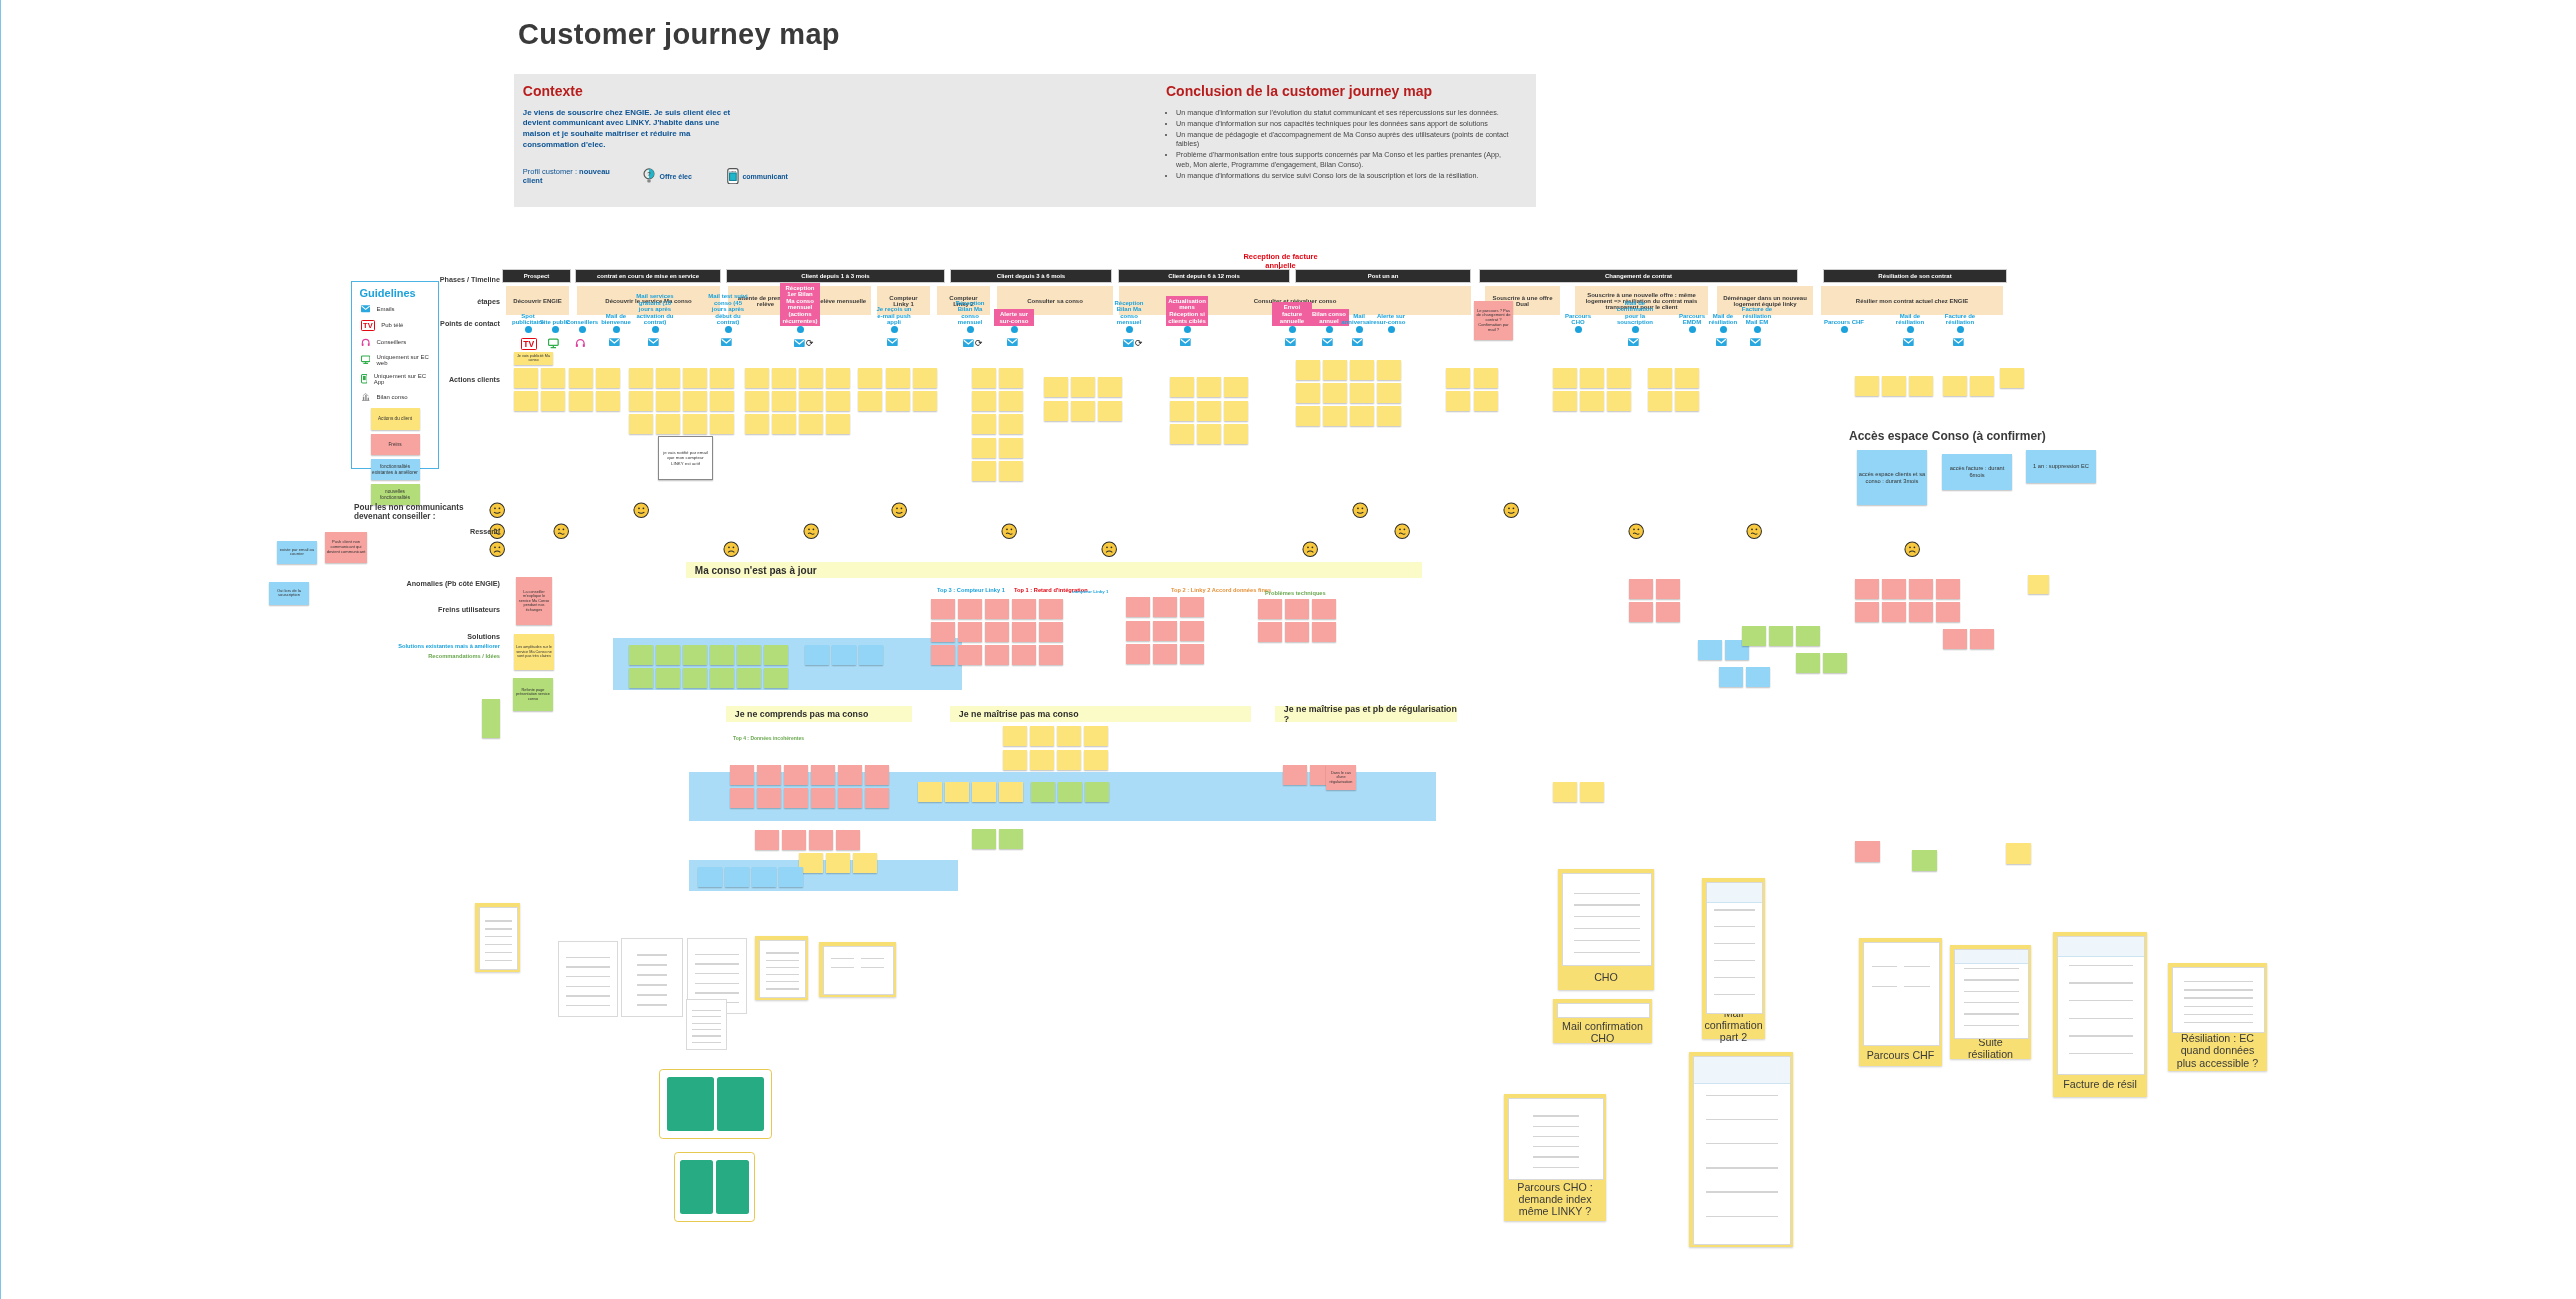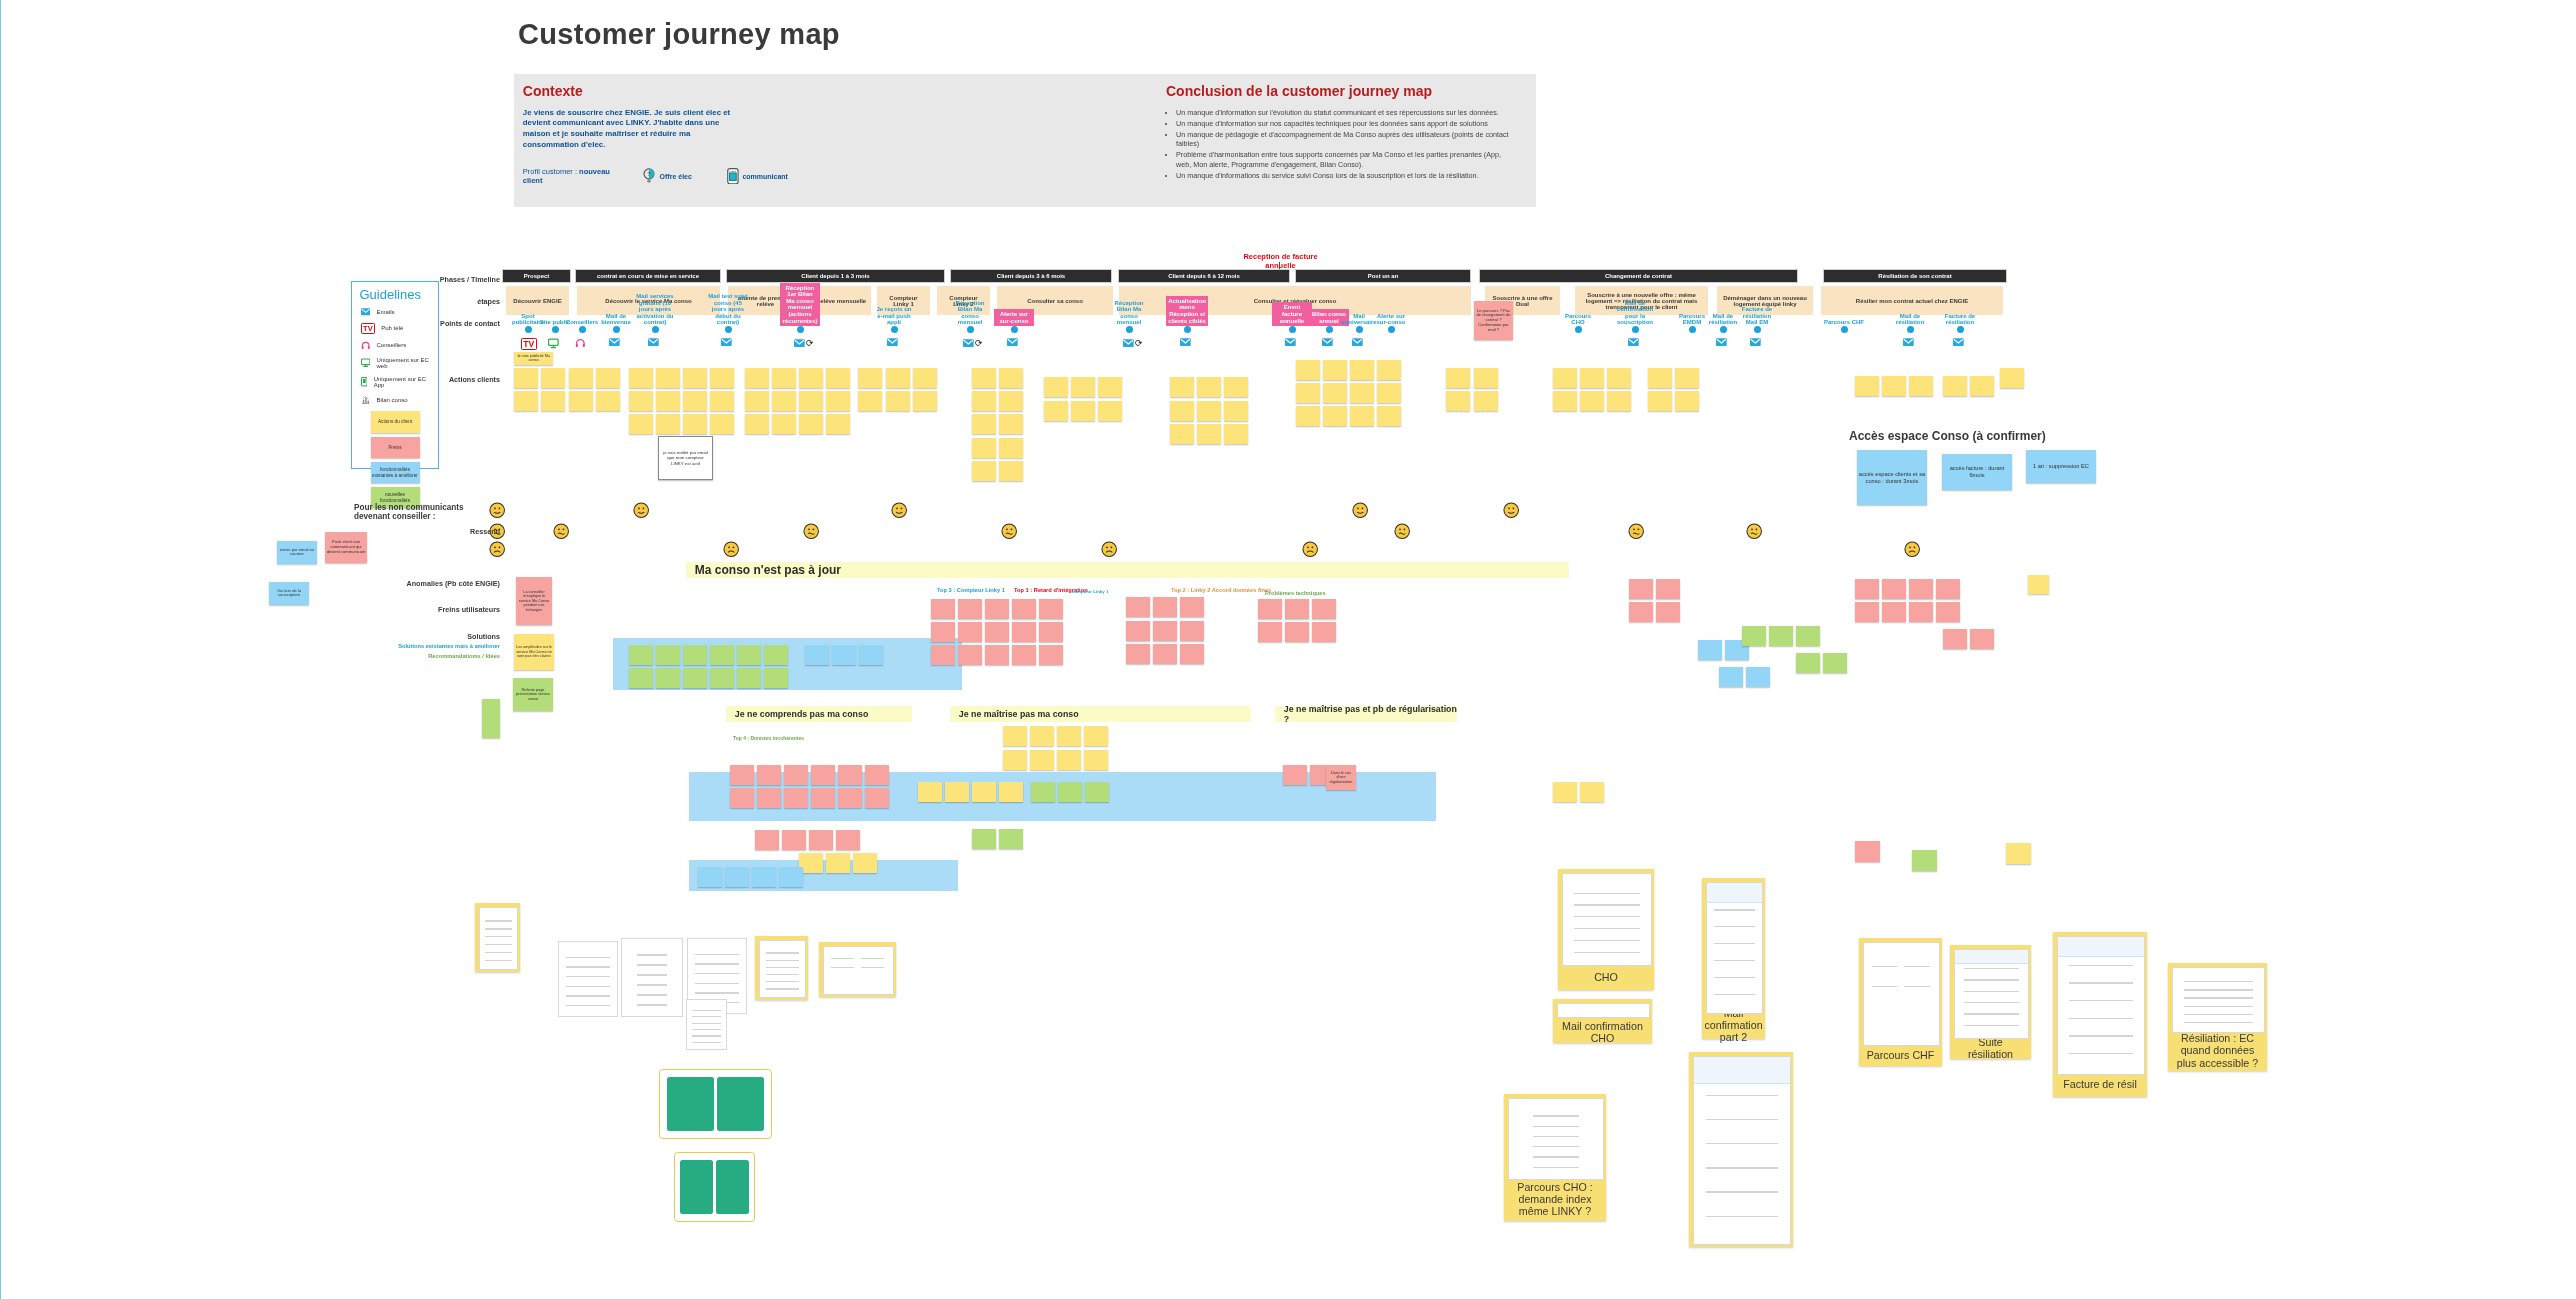--- a/index.html
+++ b/index.html
@@ -13,21 +13,21 @@
   .ctx-body{color:#0b5394;font-weight:bold;font-size:7.9px;line-height:1.35;width:208px;}
   .ctx-profile{color:#0b5394;font-size:7.5px;margin-top:16.4px;width:94px;}
   .ctx-profile b{font-weight:bold;}
   .badge{display:flex;align-items:center;gap:3.8px;color:#0b5394;font-weight:bold;font-size:7px;width:57px;}
   .sticky{display:flex;align-items:center;justify-content:center;text-align:center;
           box-shadow:0 0.6px 1.3px rgba(0,0,0,.25);font-size:4.4px;line-height:1.15;padding:1.3px;box-sizing:border-box;}
   .sticky.big{font-size:6.3px;}
   .bullets{margin:0;padding-left:10px;font-size:7.2px;line-height:1.35;color:#444;width:333px;}
   .bullets li{margin-bottom:1.3px;}
   .gbox{border:1.3px solid #4db3e6;background:#fff;}
-  .gbox .gtitle{color:#1ba2dc;font-weight:normal;font-size:13px;margin:5px 0 6.3px 7.5px;}
+  .gbox .gtitle{color:#1ba2dc;font-weight:bold;font-size:11px;margin:5px 0 6.3px 7.5px;}
   .gitem{display:flex;align-items:center;gap:6.3px;font-size:6px;color:#333;margin:0 0 7px 8.8px;}
   .phase{background:#2d2d2d;color:#fff;font-size:6px;font-weight:bold;display:flex;align-items:center;justify-content:center;text-align:center;border:1.3px solid #cfcfcf;box-sizing:border-box;}
   .step{background:#fae3c0;color:#3a3a3a;font-size:6px;font-weight:bold;display:flex;align-items:center;justify-content:center;text-align:center;padding:1.3px 3.8px;box-sizing:border-box;}
   .tp-label{font-size:6px;font-weight:bold;color:#1ba2dc;text-align:center;line-height:1.1;}
   .tp-label.pink{background:#f0609e;color:#fff;padding:1.9px 2.5px;}
   .row-label{font-size:7.2px;font-weight:bold;color:#3a3a3a;text-align:right;}
   .banner{background:#fbfbc8;display:flex;align-items:center;font-weight:bold;color:#2d2d2d;padding-left:8.8px;box-sizing:border-box;}
   .note-box{border:0.6px solid #555;background:#fff;display:flex;align-items:center;justify-content:center;font-size:14.5px;color:#3a3a3a;text-align:center;}
   .card{box-sizing:border-box;}
   .card .frame{background:#fff;border:0.6px solid #d9d9d9;position:relative;overflow:hidden;}
@@ -508,21 +508,21 @@
         <circle cx="9.5" cy="10" r="1.4" fill="#2b2b2b"></circle>
         <circle cx="16.5" cy="10" r="1.4" fill="#2b2b2b"></circle>
         <path d="M8 17 q2.5 -2 5 0 q2.5 2 5 0" fill="none" stroke="#2b2b2b" stroke-width="1.6"></path>
       </svg></div>
     <div style="left: 1904px; top: 541px; position: absolute;"><svg width="16.4" height="16.4" viewBox="0 0 26 26">
         <circle cx="13" cy="13" r="11.5" fill="#f8c93e" stroke="#2b2b2b" stroke-width="1.6"></circle>
         <circle cx="9.5" cy="10" r="1.4" fill="#2b2b2b"></circle>
         <circle cx="16.5" cy="10" r="1.4" fill="#2b2b2b"></circle>
         <path d="M8 18 Q13 14 18 18" fill="none" stroke="#2b2b2b" stroke-width="1.6"></path>
       </svg></div>
-    <div class="abs banner" style="left: 686px; top: 562px; width: 883px; height: 16.4px; font-size: 12px;">Ma conso n'est pas à jour</div>
+    <div class="abs banner" style="left: 686px; top: 562px; width: 736px; height: 16.4px; font-size: 10px;">Ma conso n'est pas à jour</div>
     <div class="abs banner" style="left: 726px; top: 706px; width: 186px; height: 15.7px; font-size: 8.8px;">Je ne comprends pas ma conso</div>
     <div class="abs banner" style="left: 950px; top: 706px; width: 301px; height: 15.7px; font-size: 8.8px;">Je ne maîtrise pas ma conso</div>
     <div class="abs banner" style="left: 1275px; top: 706px; width: 182px; height: 15.7px; font-size: 8.8px;">Je ne maîtrise pas et pb de régularisation ?</div>
     <div class="abs small-label" style="left: 937px; top: 587px; color: rgb(27, 162, 220); font-size: 5.7px; white-space: nowrap;">Top 3 : Compteur Linky 1</div>
     <div class="abs small-label" style="left: 1014px; top: 587px; color: rgb(227, 6, 19); font-size: 5.7px; white-space: nowrap;">Top 1 : Retard d'intégration</div>
     <div class="abs small-label" style="left: 1072px; top: 589px; color: rgb(27, 162, 220); font-size: 4.4px; white-space: nowrap;">compteur Linky 1</div>
     <div class="abs small-label" style="left: 1171px; top: 587px; color: rgb(230, 145, 56); font-size: 5.7px; white-space: nowrap;">Top 2 : Linky 2 Accord données fines</div>
     <div class="abs small-label" style="left: 1265px; top: 590px; color: rgb(106, 168, 79); font-size: 5.7px; white-space: nowrap;">Problèmes techniques</div>
     <div class="abs small-label" style="left: 733px; top: 735px; color: rgb(106, 168, 79); font-size: 5px; white-space: nowrap;">Top 4 : Données incohérentes</div>
     <div class="abs small-label" style="left: 951px; top: 774px; color: rgb(58, 58, 58); font-size: 5px; white-space: nowrap;">Anomalies</div>

